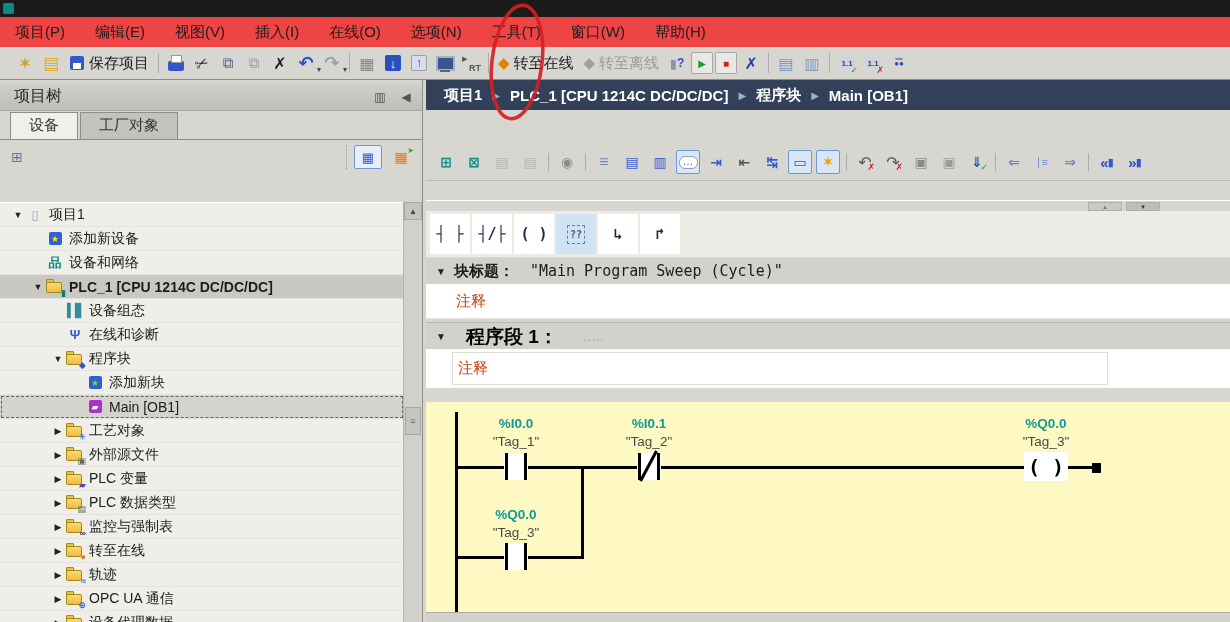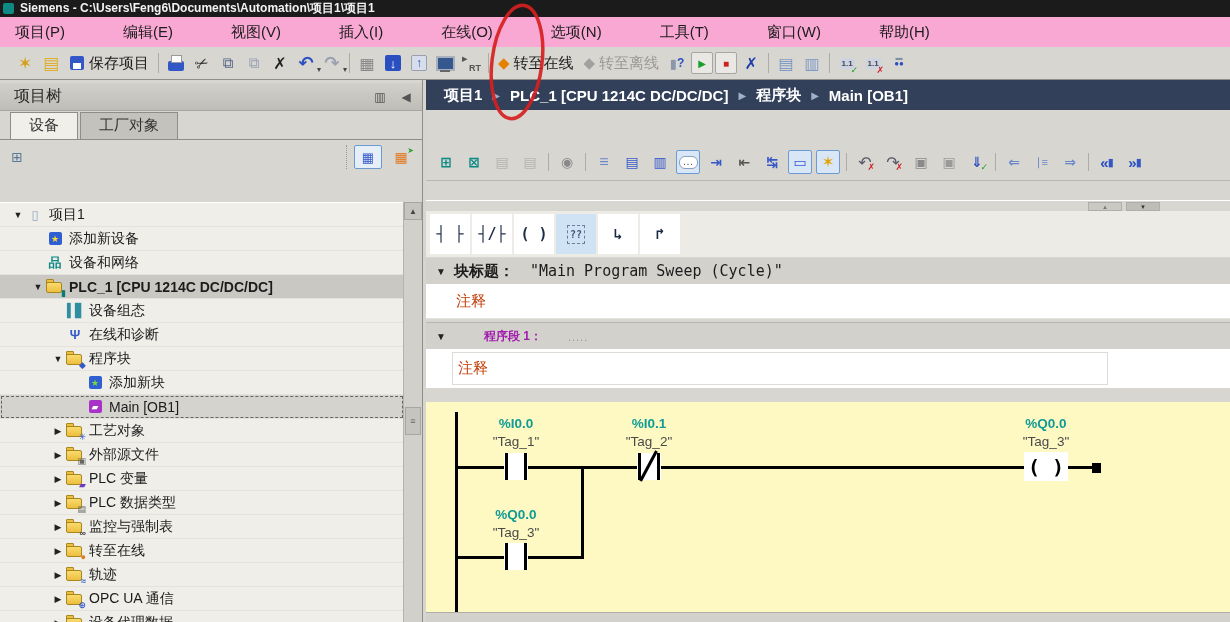--- a/index.html
+++ b/index.html
@@ -3,22 +3,22 @@
 <meta charset="utf-8">
 <style>
   html,body{margin:0;padding:0;background:#888;}
   #app{position:relative;width:1230px;height:622px;background:#d7d5d0;overflow:hidden;
        font-family:"Liberation Sans","DejaVu Sans",sans-serif;font-size:14px;color:#222;}
   
   .title-bar{position:absolute;left:0;top:0;width:1230px;height:17px;background:#1b1b1b;
     display:flex;align-items:center;color:#f2f2f2;font-size:12px;font-weight:bold;}
   .app-icon{width:11px;height:11px;background:#0e8a84;border-radius:2px;margin:0 6px 0 3px;flex:none;}
   
-  .menu-bar{position:absolute;left:0;top:17px;width:1230px;height:30px;background:#f9a8d4;
-    display:flex;align-items:center;border-bottom:1px solid #b9b7b1;gap:28px;}
+  .menu-bar{position:absolute;left:0;top:17px;width:1230px;height:30px;background:#ef4444;
+    display:flex;align-items:center;border-bottom:1px solid #b9b7b1;}
   .menu-item{padding:0 15px;font-size:15px;color:#1c1c1c;cursor:default;}
   
   .toolbar{position:absolute;left:0;top:47px;width:1230px;height:33px;background:#d8d6d1;
     display:flex;align-items:center;border-bottom:1px solid #8f8d87;padding-left:12px;box-sizing:border-box;}
   .tbi{width:24px;height:24px;display:flex;align-items:center;justify-content:center;
     font-size:16px;position:relative;flex:none;margin:0 1px;}
   .tb-sep{width:1px;height:20px;background:#aeaca6;margin:0 4px;flex:none;}
   .tb-btn{display:flex;align-items:center;gap:4px;padding:0 5px;font-size:15px;color:#1c1c1c;flex:none;}
   .tb-btn.grayed{color:#9b9995;}
   .tbi-new-project-icon::before{content:"✶";color:#d4a017;font-size:17px;}
@@ -157,21 +157,21 @@
   .block-title-bar{position:absolute;left:0;top:178px;width:804px;height:26px;background:#d3d1cc;border-bottom:1px solid #b9b7b1;
     display:flex;align-items:center;}
   .bar-expander{font-size:10px;color:#222;margin:0 8px 0 10px;}
   .bar-label{font-size:15px;font-weight:bold;color:#1c1c1c;}
   .block-title-text{font-family:"DejaVu Sans Mono",monospace;font-size:15px;color:#1c1c1c;margin-left:16px;}
   .comment1{position:absolute;left:0;top:204px;width:804px;height:34px;background:#fff;border-bottom:1px solid #e4e3de;
     display:flex;align-items:center;}
   .comment-placeholder{color:#c2410c;font-size:15px;margin-left:30px;}
   .net1-bar{position:absolute;left:0;top:242px;width:804px;height:27px;background:#d3d1cc;border-top:1px solid #b9b7b1;
     border-bottom:1px solid #b9b7b1;display:flex;align-items:center;}
-  .net-label{font-size:12px;font-weight:bold;color:#a21caf;margin-left:30px;}
+  .net-label{font-size:19px;font-weight:bold;color:#000000;margin-left:12px;}
   .net-dots{font-size:11px;color:#9a9892;margin-left:26px;letter-spacing:1px;}
   .comment2{position:absolute;left:0;top:269px;width:804px;height:39px;background:#fff;}
   .comment2-box{position:absolute;left:26px;top:3px;width:656px;height:33px;border:1px solid #dddcd7;display:flex;align-items:center;box-sizing:border-box;}
   .comment2-box .comment-placeholder{margin-left:5px;}
   
   .ladder{position:absolute;left:0;top:322px;width:804px;height:224px;background:#fef9c3;}
   .rail{position:absolute;left:29px;top:10px;width:3px;height:207px;background:#000;}
   .rung{position:absolute;left:29px;top:64px;width:646px;height:3px;background:#000;}
   .branch-v{position:absolute;left:155px;top:64px;width:3px;height:93px;background:#000;}
   .branch-rung{position:absolute;left:29px;top:154px;width:129px;height:3px;background:#000;}
@@ -188,21 +188,20 @@
   
   .annotation{position:absolute;left:480px;top:0px;width:76px;height:126px;pointer-events:none;z-index:50;}
 </style>
 </head>
 <body>
 
 <div id="app">
 
   <div class="title-bar">
     <span class="app-icon"></span>
-    <span>Siemens  -  C:\Users\Feng6\Documents\Automation\项目1\项目1</span>
   </div>
 
   <div class="menu-bar" id="menu-bar">
       <div class="menu-item">项目(P)</div>
       <div class="menu-item">编辑(E)</div>
       <div class="menu-item">视图(V)</div>
       <div class="menu-item">插入(I)</div>
       <div class="menu-item">在线(O)</div>
       <div class="menu-item">选项(N)</div>
       <div class="menu-item">工具(T)</div>

